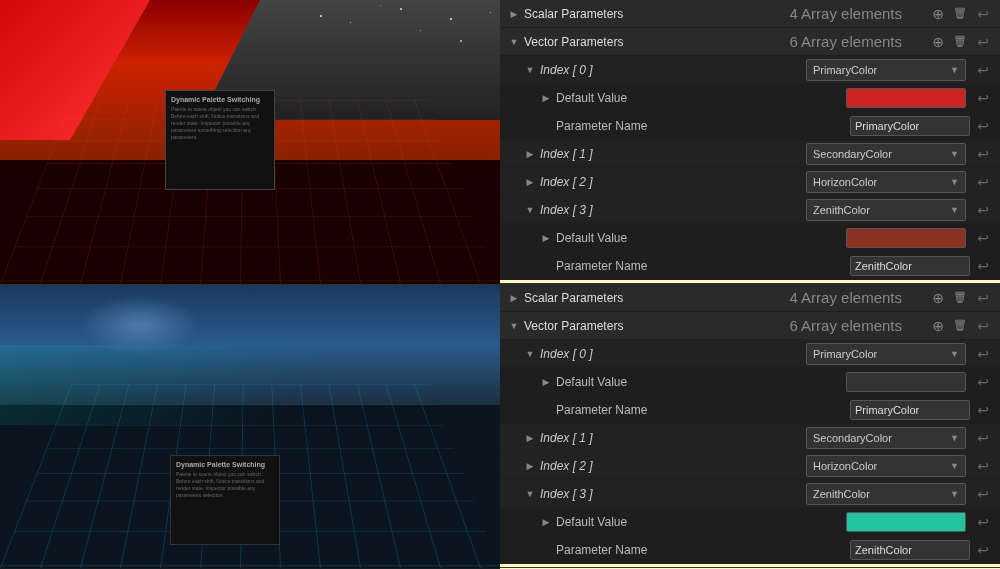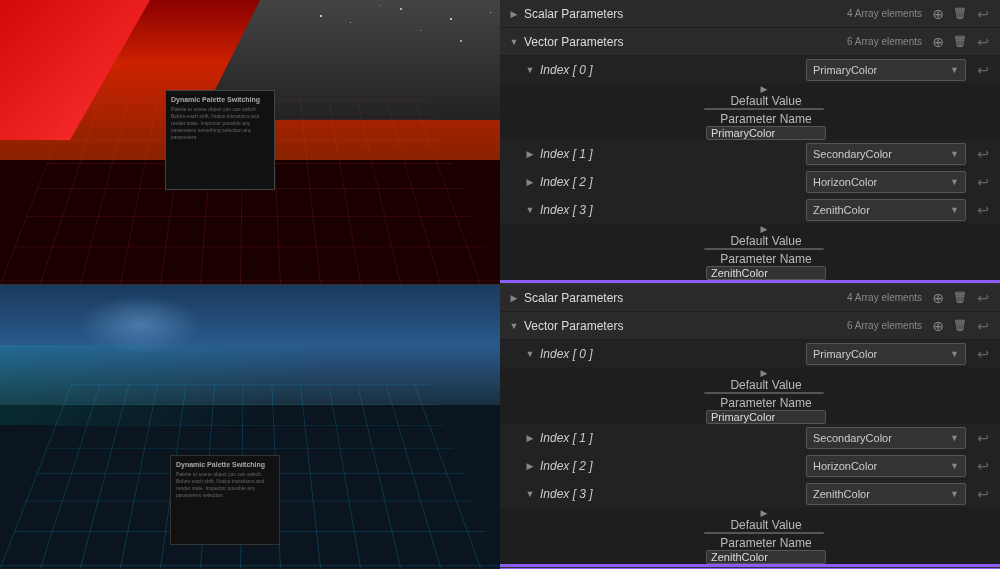--- a/index.html
+++ b/index.html
@@ -143,21 +143,21 @@
       height: 90px;
       background: #111;
       border: 1px solid #333;
       padding: 5px;
     }
 
     
     .properties {
       width: 500px;
       height: 569px;
-      background: #8b5cf6;
+      background: #fef9c3;
       display: flex;
       flex-direction: column;
       overflow: hidden;
     }
 
     
     .panel-section {
       height: 284px;
       border-bottom: 1px solid #333;
       overflow: hidden;
@@ -177,21 +177,20 @@
       background: #2a2a2a;
     }
     .prop-row.sub-row {
       background: #222;
       padding-left: 24px;
       justify-content: flex-end;
     }
     .prop-row.sub-sub-row {
       background: #1e1e1e;
       padding-left: 40px;
-      flex-direction: column;
     }
 
     .expand-arrow {
       width: 12px;
       height: 12px;
       margin-right: 4px;
       display: inline-flex;
       align-items: center;
       justify-content: center;
       color: #888;
@@ -211,22 +210,22 @@
       color: #ddd;
       font-weight: 500;
     }
     .row-label.index-label {
       color: #ccc;
       font-style: italic;
     }
 
     .row-count {
       color: #888;
-      font-size: 10px;
-      margin-right: 4px;
+      font-size: 15px;
+      margin-right: 24px;
     }
 
     .icon-btn {
       width: 20px;
       height: 20px;
       display: inline-flex;
       align-items: center;
       justify-content: center;
       color: #888;
       cursor: pointer;

